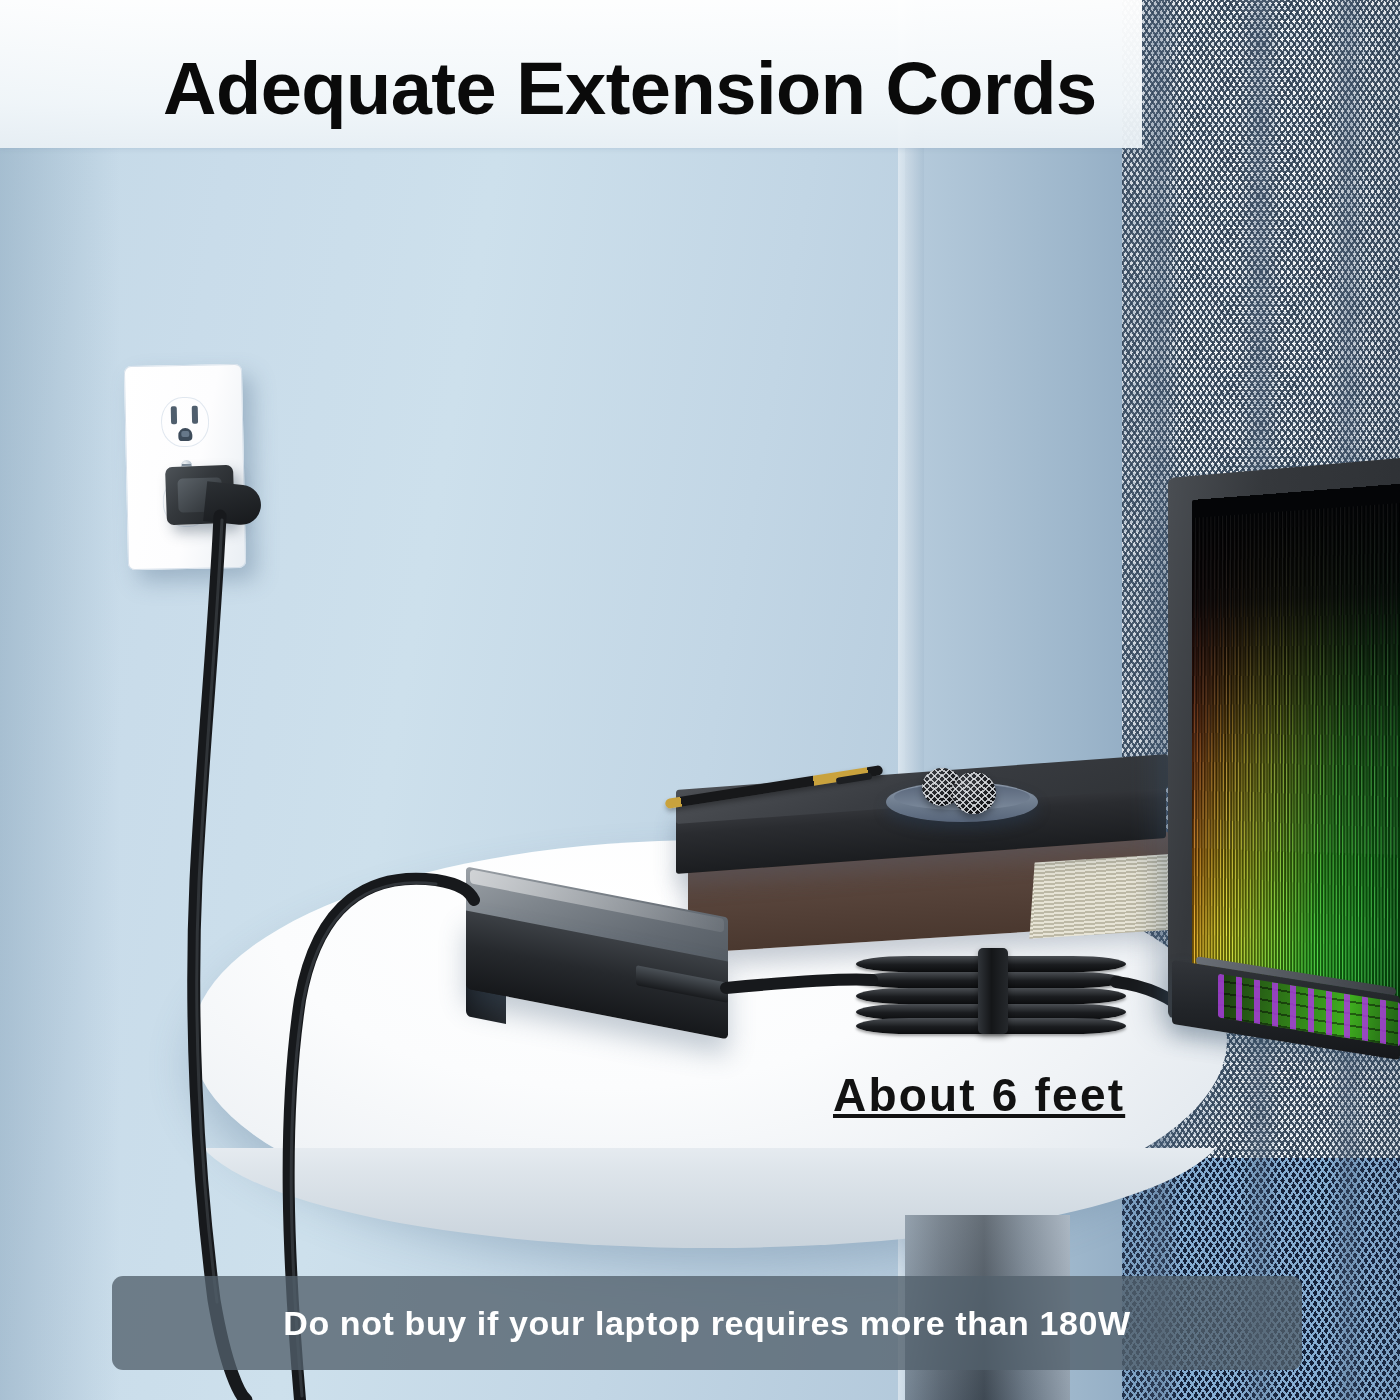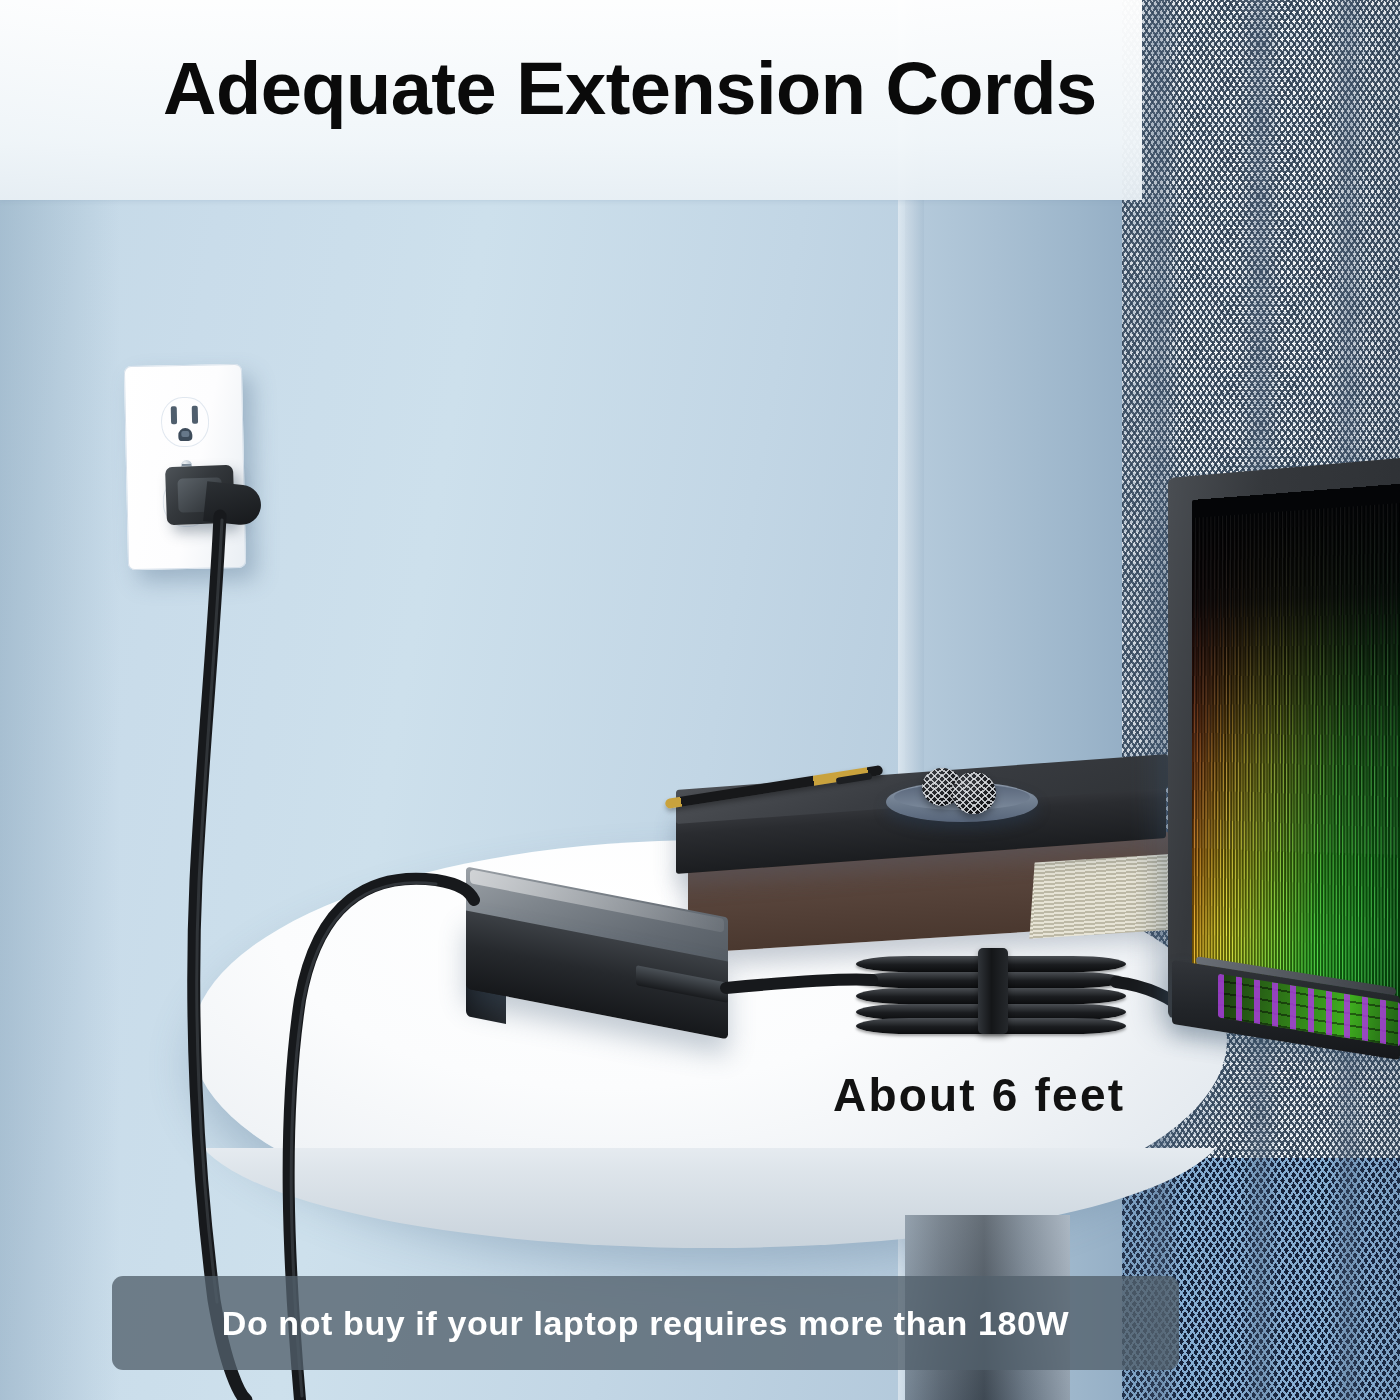--- a/index.html
+++ b/index.html
@@ -318,38 +318,38 @@
   }
 
   
   .label{
     position:absolute; color:#121212; font-weight:bold;
     letter-spacing:2.2px; white-space:nowrap;
     font-family:"Liberation Sans", sans-serif;
     text-shadow:0 1px 2px rgba(255,255,255,.35);
   }
   #label-4ft{ left:255px; top:604px; font-size:46px; }
-  #label-6ft{ left:833px; top:1068px; font-size:46px; }
+  #label-6ft{ left:833px; top:1068px; font-size:46px;text-decoration:underline; }
 
   
   .title-banner{
-    position:absolute; left:0; top:0; width:1142px; height:200px;
+    position:absolute; left:0; top:0; width:1142px; height:148px;
     background:linear-gradient(180deg,rgba(255,255,255,.97) 0%,rgba(242,247,250,.96) 70%,rgba(233,240,245,.95) 100%);
     box-shadow:0 2px 4px rgba(120,150,175,.18);
   }
   .title-text{
     position:absolute; left:163px; top:46px;
     font-size:74px; font-weight:bold; color:#0a0a0a;
     letter-spacing:-0.5px; white-space:nowrap;
     font-family:"Liberation Sans", sans-serif;
   }
 
   
   .caption-bar{
-    position:absolute; left:112px; top:1276px; width:1067px; height:94px;
+    position:absolute; left:112px; top:1276px; width:1190px; height:94px;
     background:rgba(82,96,108,.78);
     border-radius:11px;
     display:flex; align-items:center; justify-content:center;
   }
   .caption-text{
     color:#ffffff; font-size:34px; font-weight:bold;
     letter-spacing:.6px; white-space:nowrap;
     font-family:"Liberation Sans", sans-serif;
   }
 </style>

